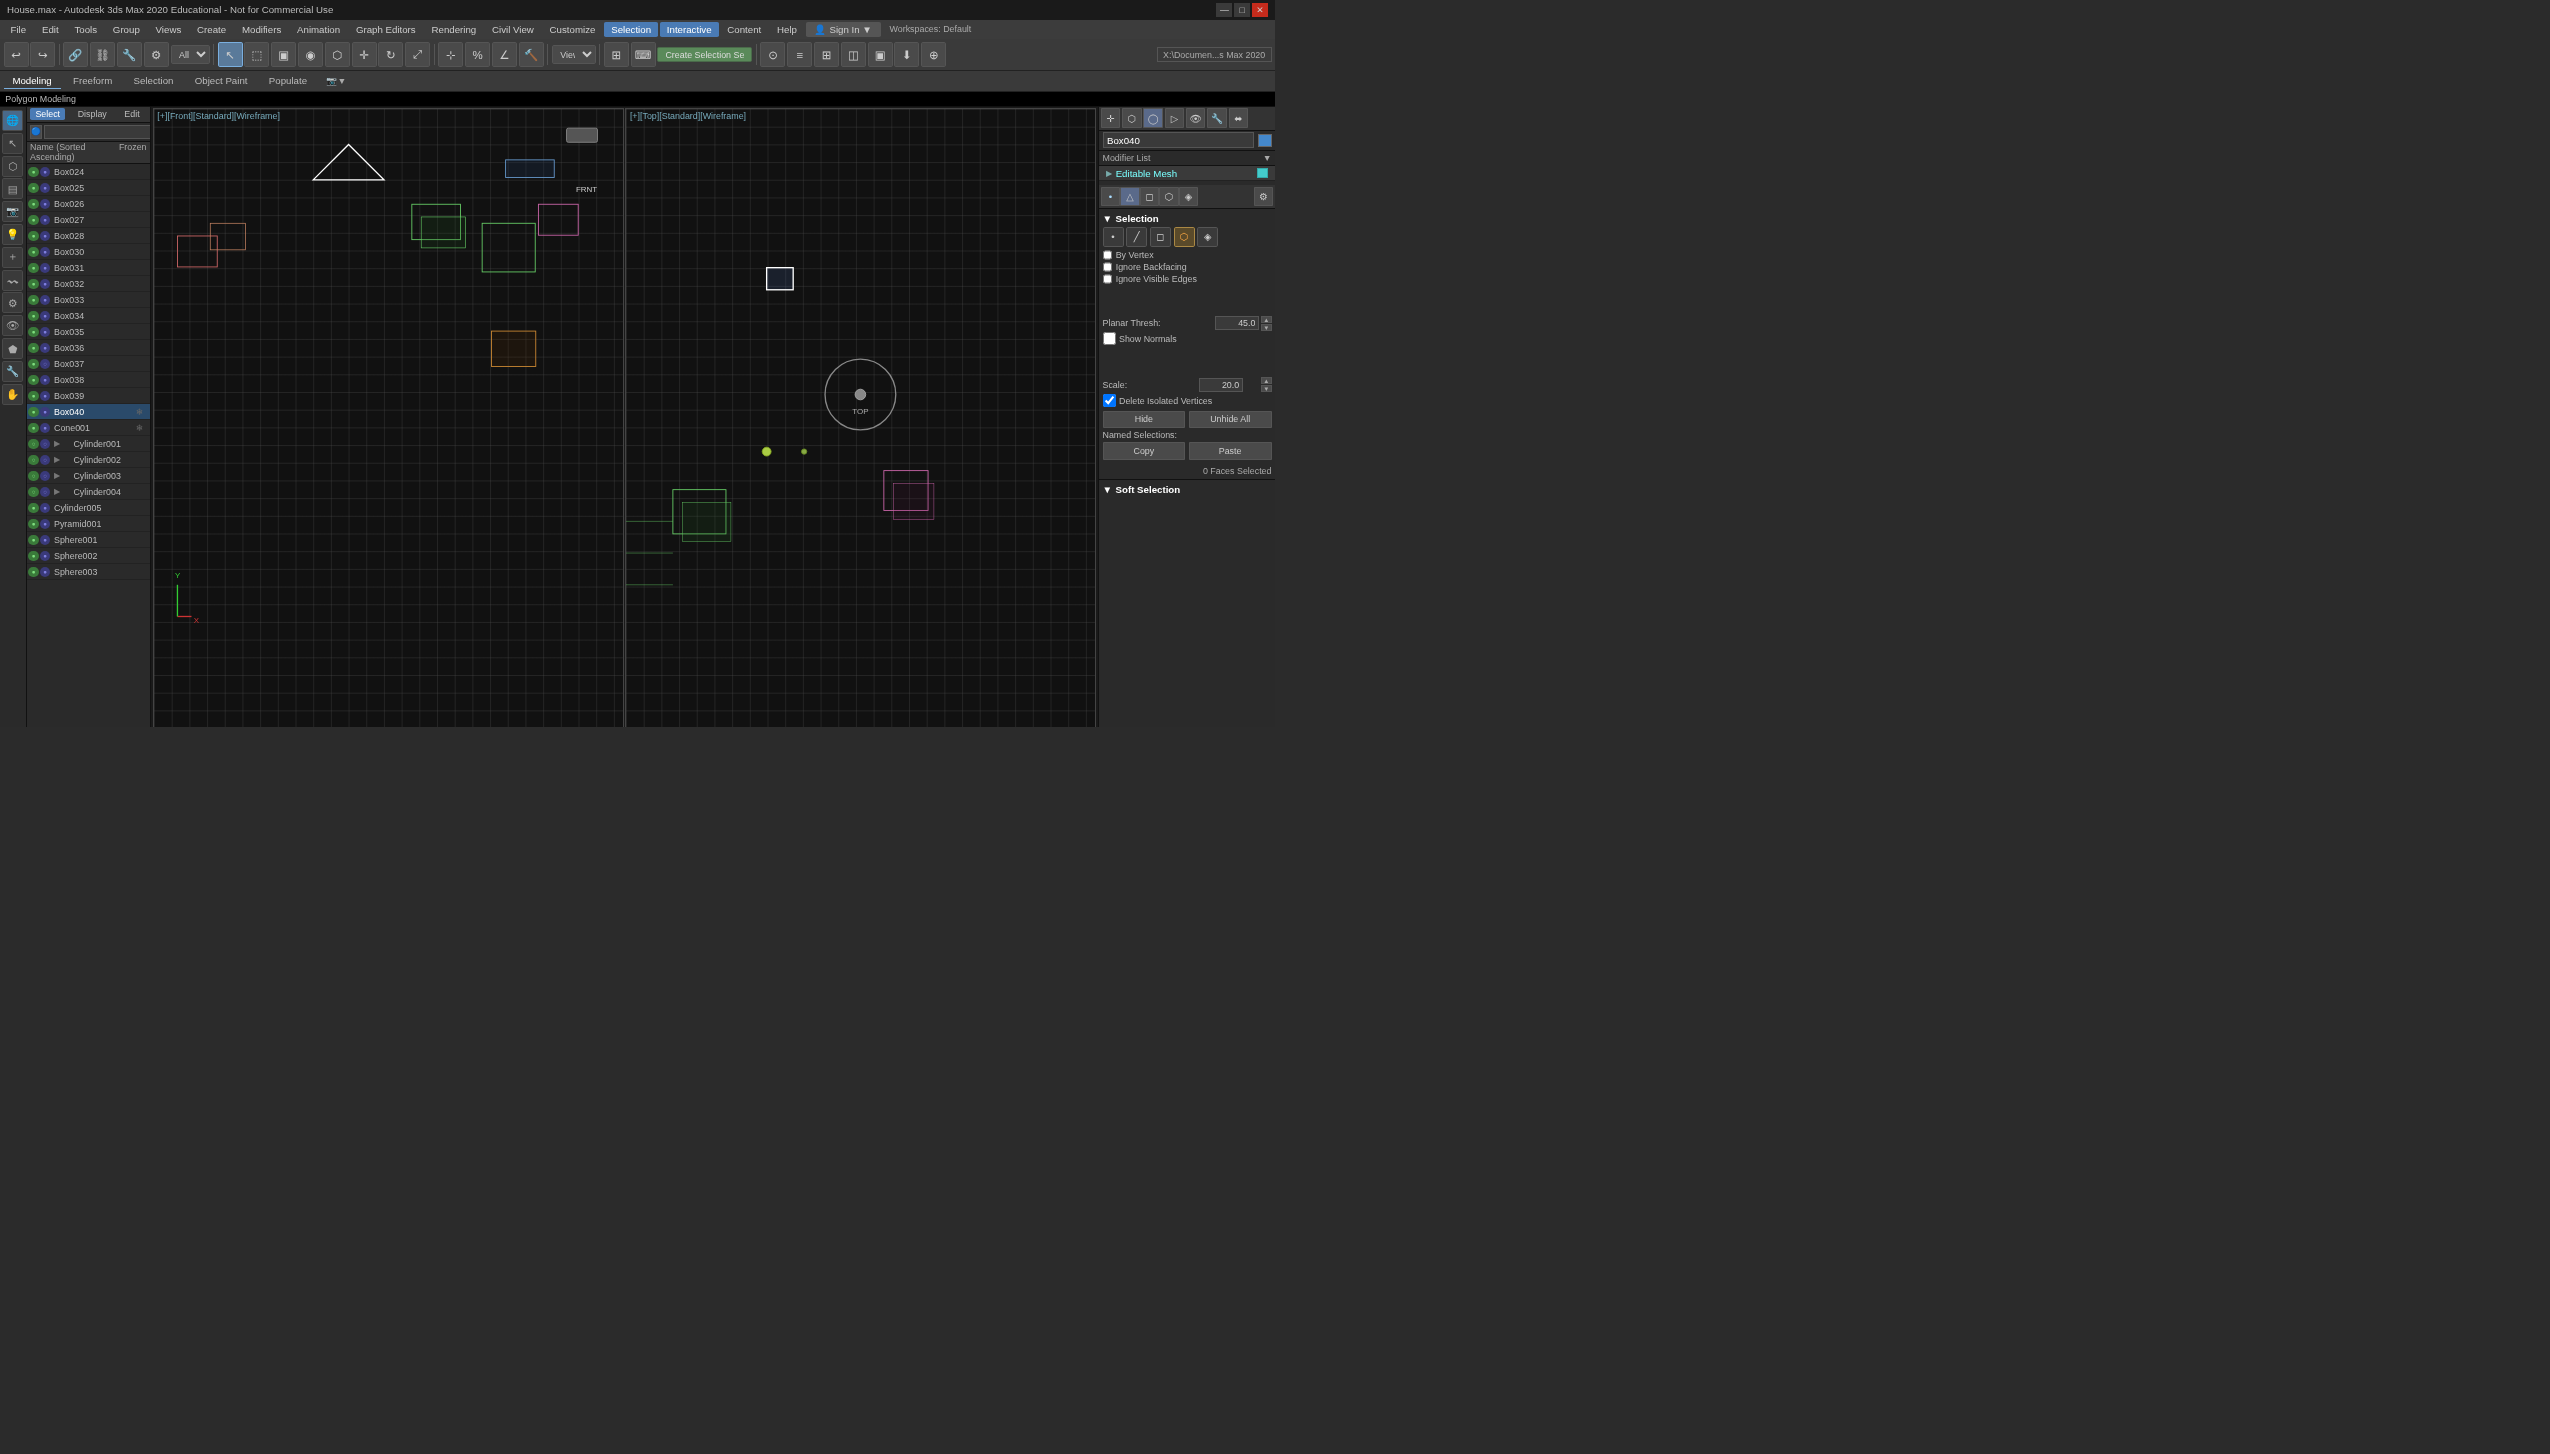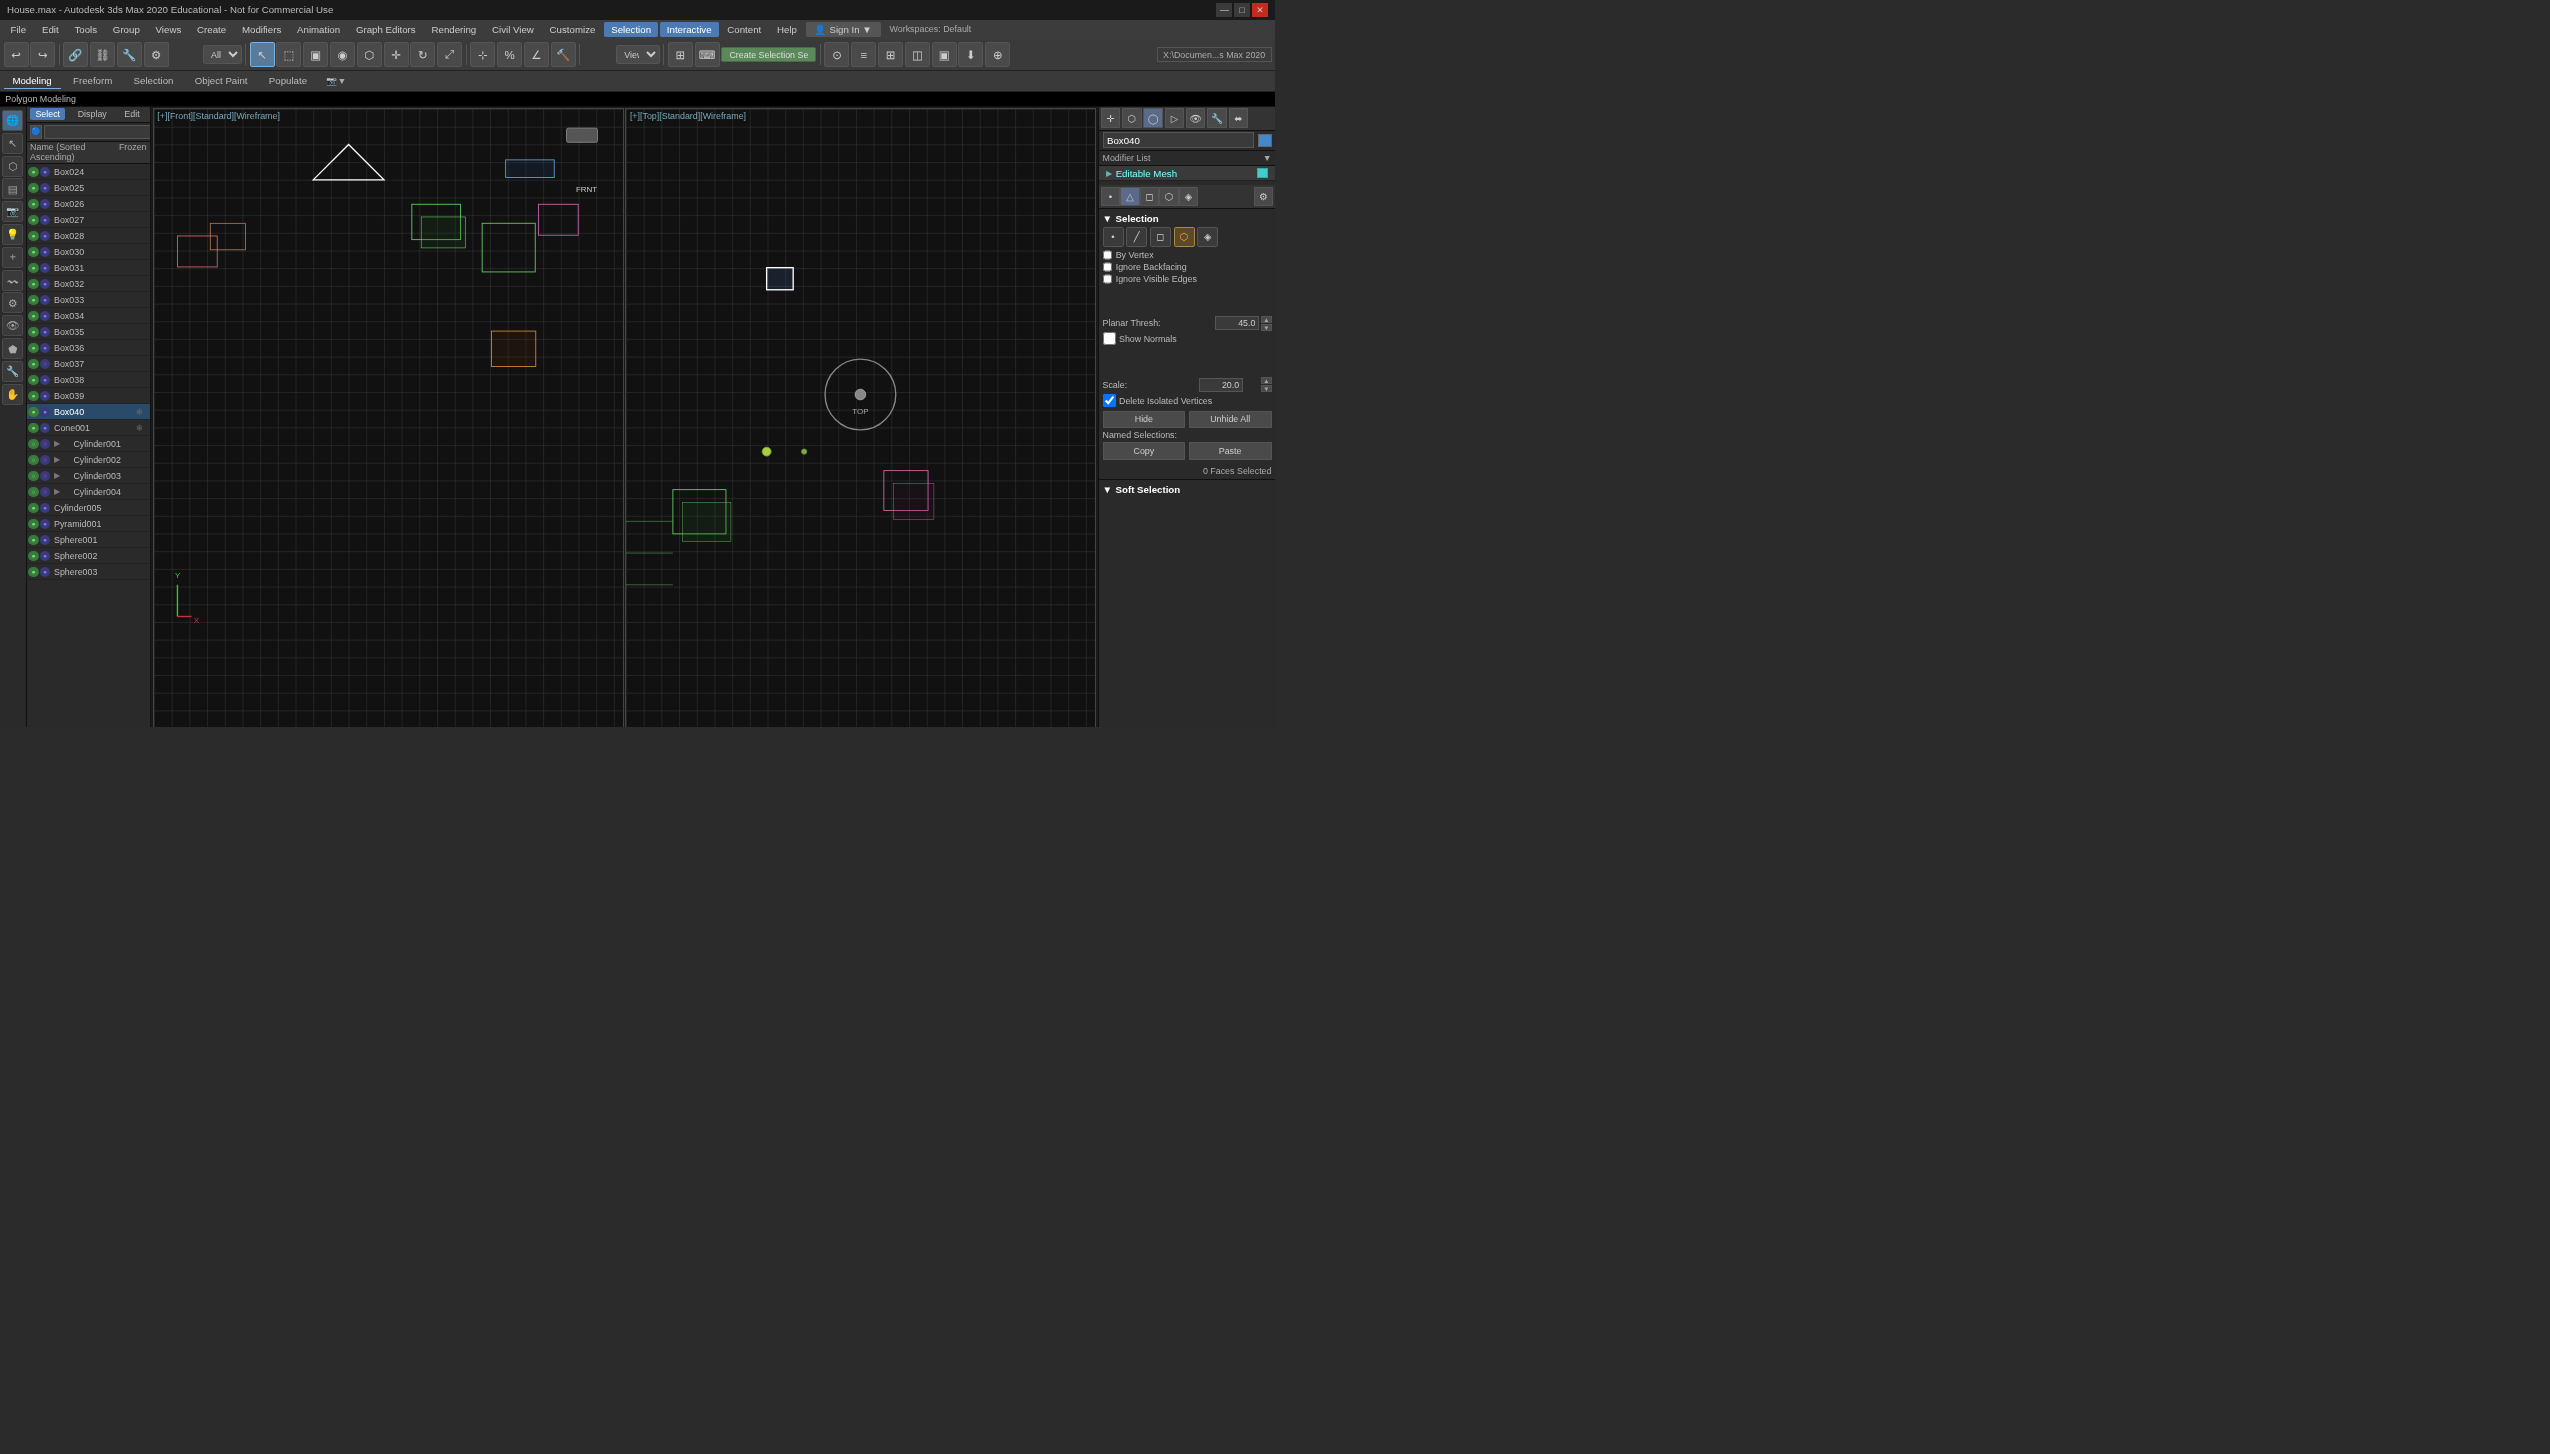--- a/index.html
+++ b/index.html
@@ -79,21 +79,20 @@
     .tb-btn.active { background: #5a7a9a; border-color: #7aafdf; }
     .tb-separator { width: 0.9px; height: 21px; background: #555; margin: 0 1.8px; }
     .tb-dropdown {
       height: 19.5px;
       background: #4a4a4a;
       border: 0.9px solid #555;
       color: #ccc;
       font-size: 8.9px;
       padding: 0 3.5px;
       border-radius: 1.8px;
-      margin-left: 32px;
     }
     .tb-label {
       background: #5a8a5a;
       border: 0.9px solid #4a6a4a;
       border-radius: 1.8px;
       padding: 1.8px 7px;
       color: #ddd;
       font-size: 8.9px;
       cursor: pointer;
       white-space: nowrap;

